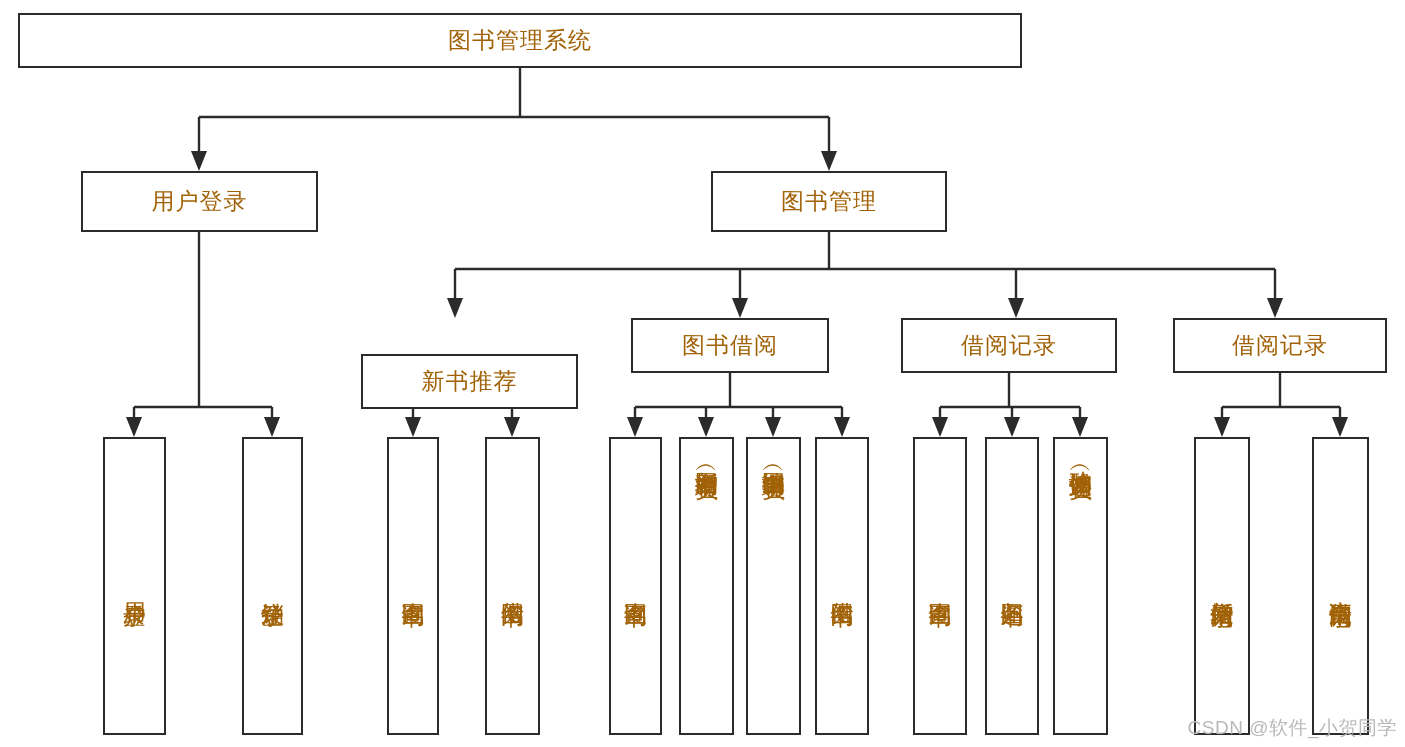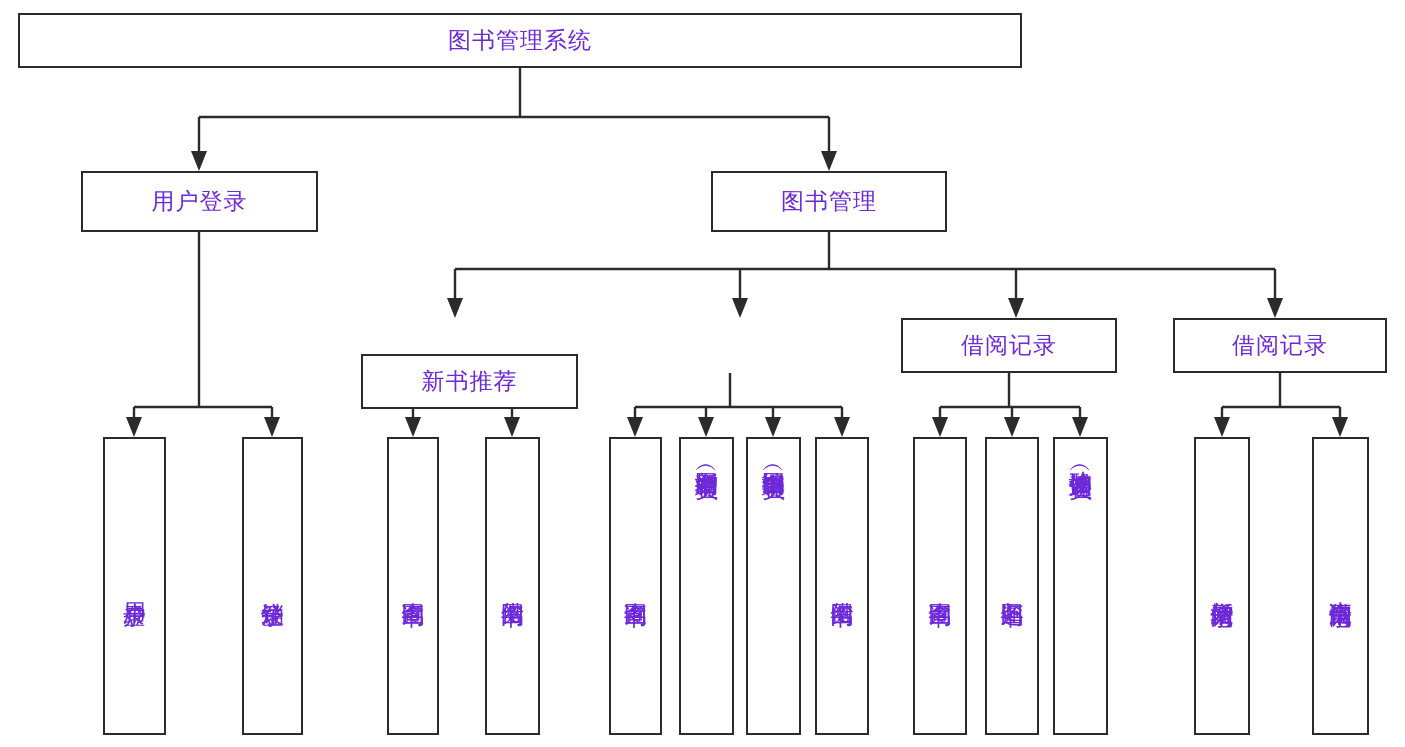--- a/index.html
+++ b/index.html
@@ -26,21 +26,21 @@
     pointer-events: none;
   }
   .node {
     position: absolute;
     box-sizing: border-box;
     background: #ffffff;
     border: 2px solid #2b2b2b;
     display: flex;
     align-items: center;
     justify-content: center;
-    color: #6d28d9;
+    color: #a16207;
   }
   .node.horiz {
     font-size: 23px;
     letter-spacing: 1px;
     line-height: 1.2;
   }
   .node.vert {
     font-size: 23px;
     line-height: 1.18;
     letter-spacing: 1px;
@@ -124,30 +124,32 @@
       <line x1="1340" y1="407" x2="1340" y2="421" stroke="#2b2b2b" stroke-width="2.4"></line>
       <polygon points="1332,417 1348,417 1340,437" fill="#2b2b2b"></polygon>
     </svg>
 
   <div class="node horiz" id="node-root" style="left: 18px; top: 13px; width: 1004px; height: 55px;">图书管理系统</div>
 
   <div class="node horiz" id="node-l2-0" style="left: 81px; top: 171px; width: 237px; height: 61px;">用户登录</div>
   <div class="node horiz" id="node-l2-1" style="left: 711px; top: 171px; width: 236px; height: 61px;">图书管理</div>
 
   <div class="node horiz" id="node-l3-0" style="left: 361px; top: 318px; width: 217px; height: 55px; margin-top: 36px;">新书推荐</div>
+  <div class="node horiz" id="node-l3-1" style="left: 631px; top: 318px; width: 198px; height: 55px;">图书借阅</div>
   <div class="node horiz" id="node-l3-2" style="left: 901px; top: 318px; width: 216px; height: 55px;">借阅记录</div>
   <div class="node horiz" id="node-l3-3" style="left: 1173px; top: 318px; width: 214px; height: 55px;">借阅记录</div>
 
   <div class="node vert root-leaf" id="leaf-0" style="left: 103px; top: 437px; width: 63px; height: 298px;">用户登录</div>
   <div class="node vert root-leaf" id="leaf-1" style="left: 242px; top: 437px; width: 61px; height: 298px;">注销登录</div>
   <div class="node vert root-leaf" id="leaf-2" style="left: 387px; top: 437px; width: 52px; height: 298px;">查询图书</div>
   <div class="node vert root-leaf" id="leaf-3" style="left: 485px; top: 437px; width: 55px; height: 298px;">借阅图书</div>
   <div class="node vert root-leaf" id="leaf-4" style="left: 609px; top: 437px; width: 53px; height: 298px;">查询图书</div>
   <div class="node vert" id="leaf-5" style="left: 679px; top: 437px; width: 55px; height: 298px;">新增图书（管理员）</div>
   <div class="node vert" id="leaf-6" style="left: 746px; top: 437px; width: 55px; height: 298px;">编辑图书（管理员）</div>
   <div class="node vert root-leaf" id="leaf-7" style="left: 815px; top: 437px; width: 54px; height: 298px;">借阅图书</div>
   <div class="node vert root-leaf" id="leaf-8" style="left: 913px; top: 437px; width: 54px; height: 298px;">查询图书</div>
   <div class="node vert root-leaf" id="leaf-9" style="left: 985px; top: 437px; width: 54px; height: 298px;">归还图书</div>
   <div class="node vert" id="leaf-10" style="left: 1053px; top: 437px; width: 55px; height: 298px;">确认归还（管理员）</div>
   <div class="node vert root-leaf" id="leaf-11" style="left: 1194px; top: 437px; width: 56px; height: 298px;">新增借阅记录</div>
   <div class="node vert root-leaf" id="leaf-12" style="left: 1312px; top: 437px; width: 57px; height: 298px;">查询借阅记录</div>
 
+  <div id="watermark">CSDN @软件_小贺同学</div>
 </div>
 
 </body></html>

